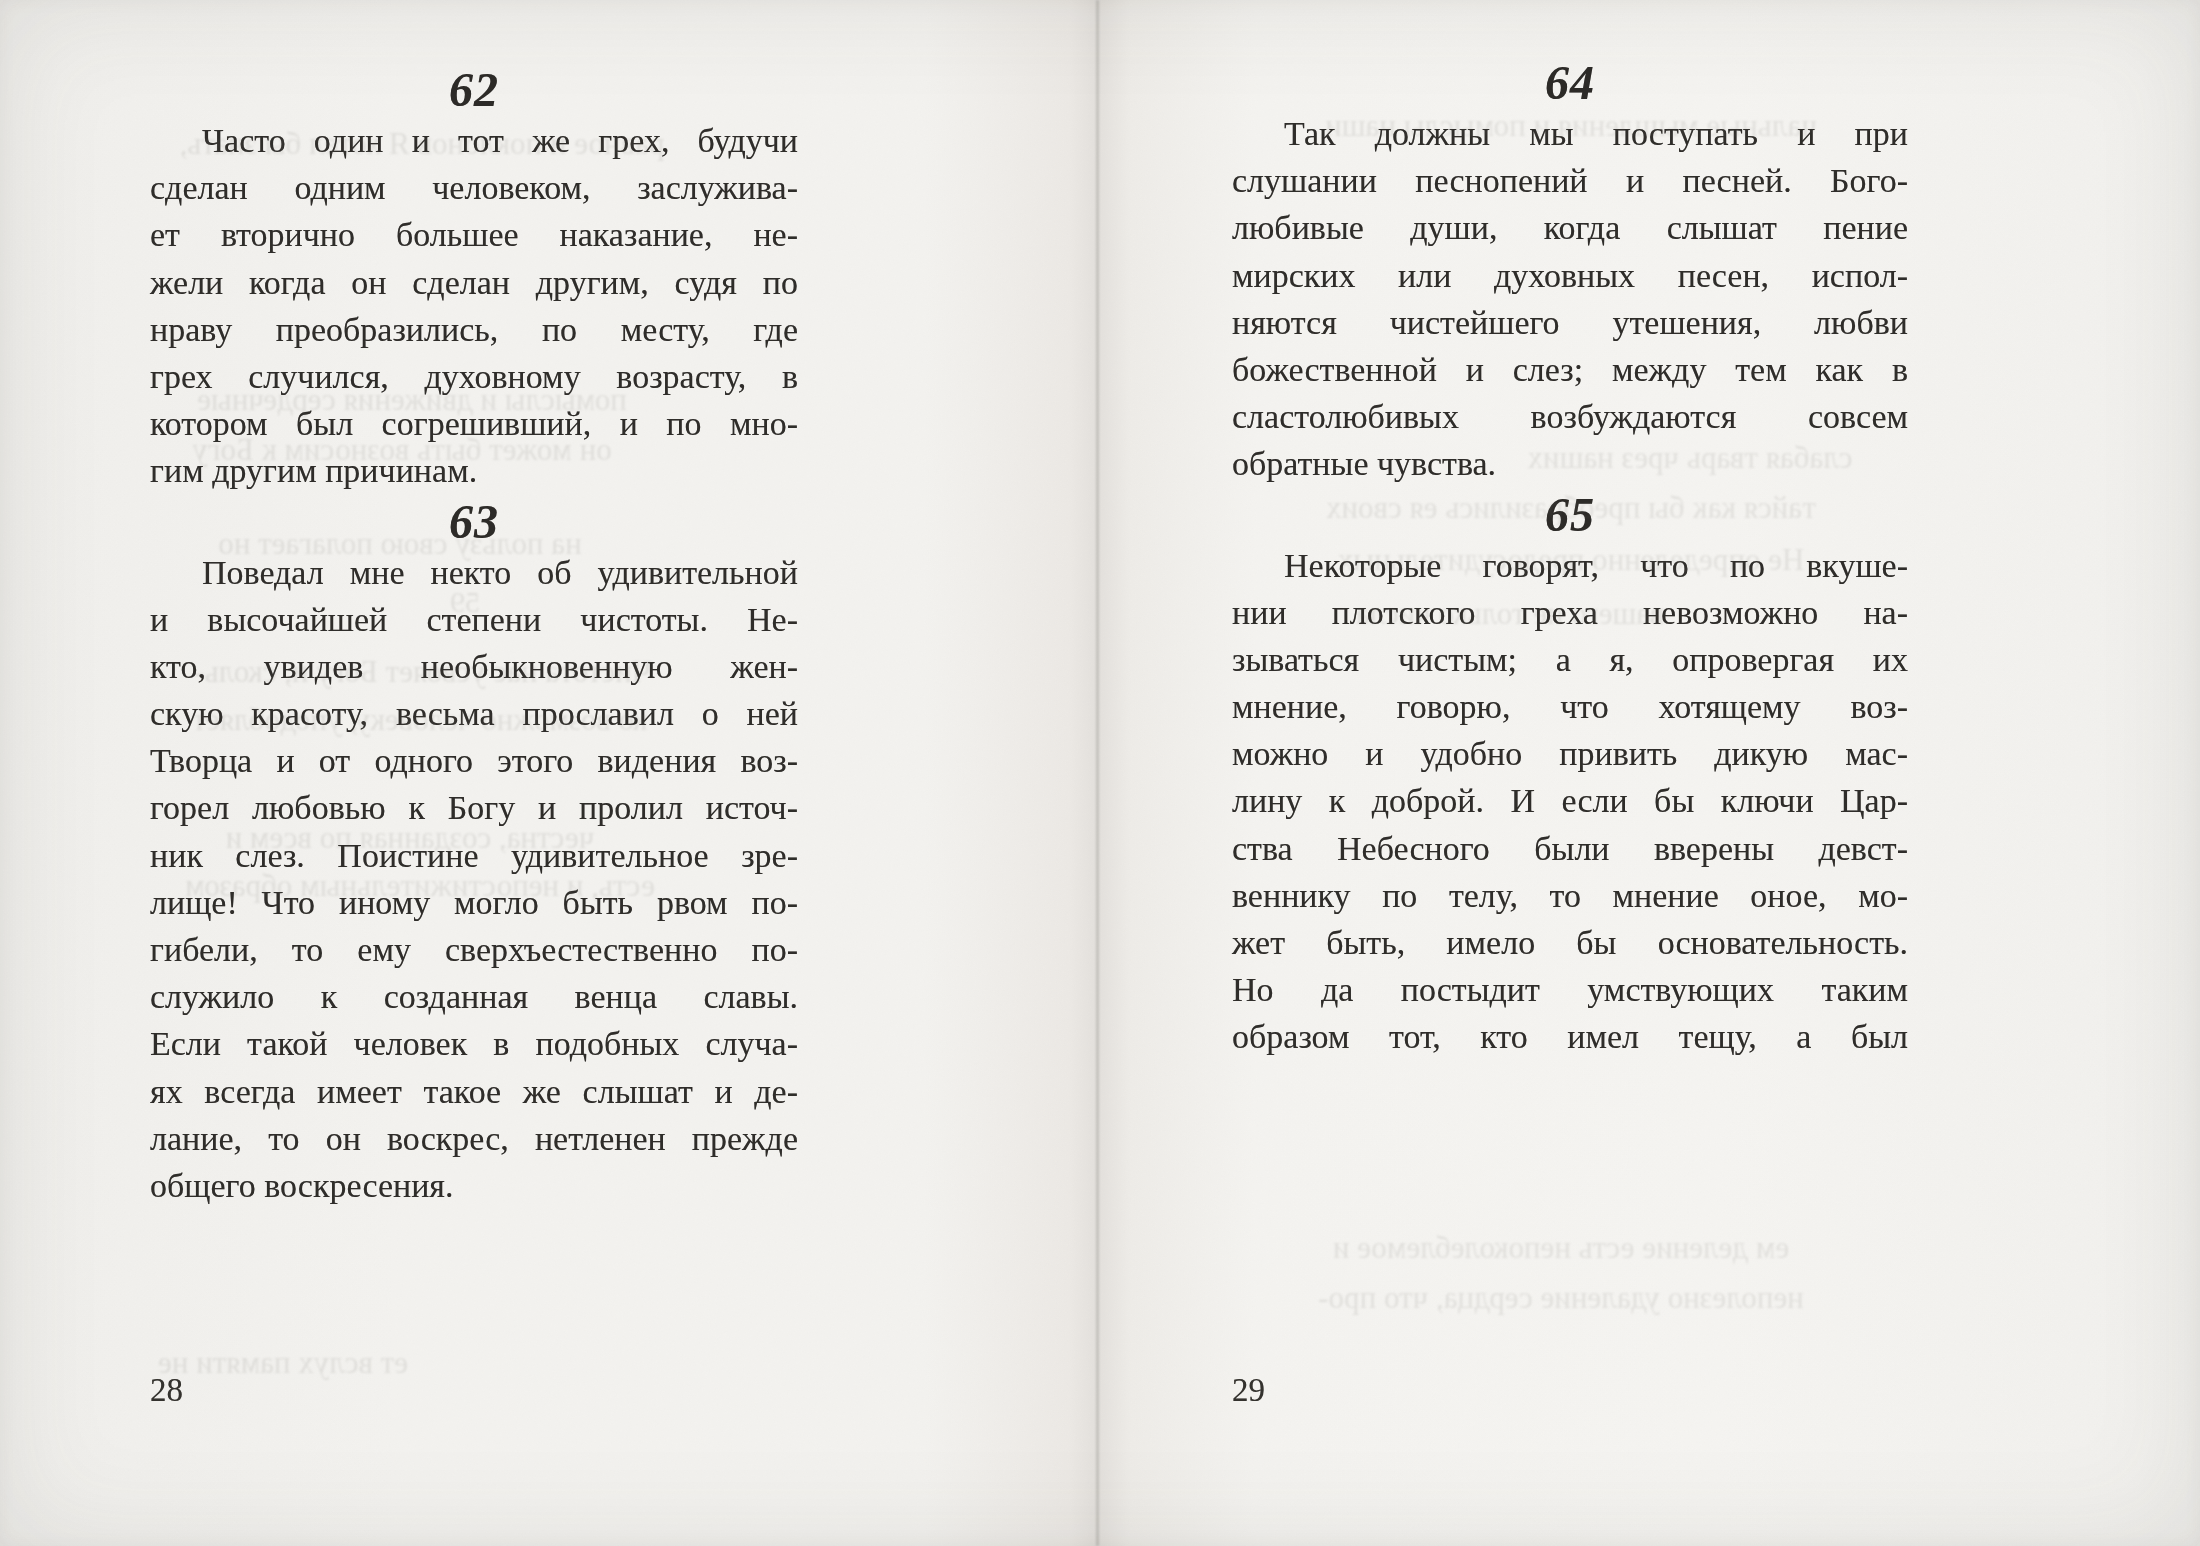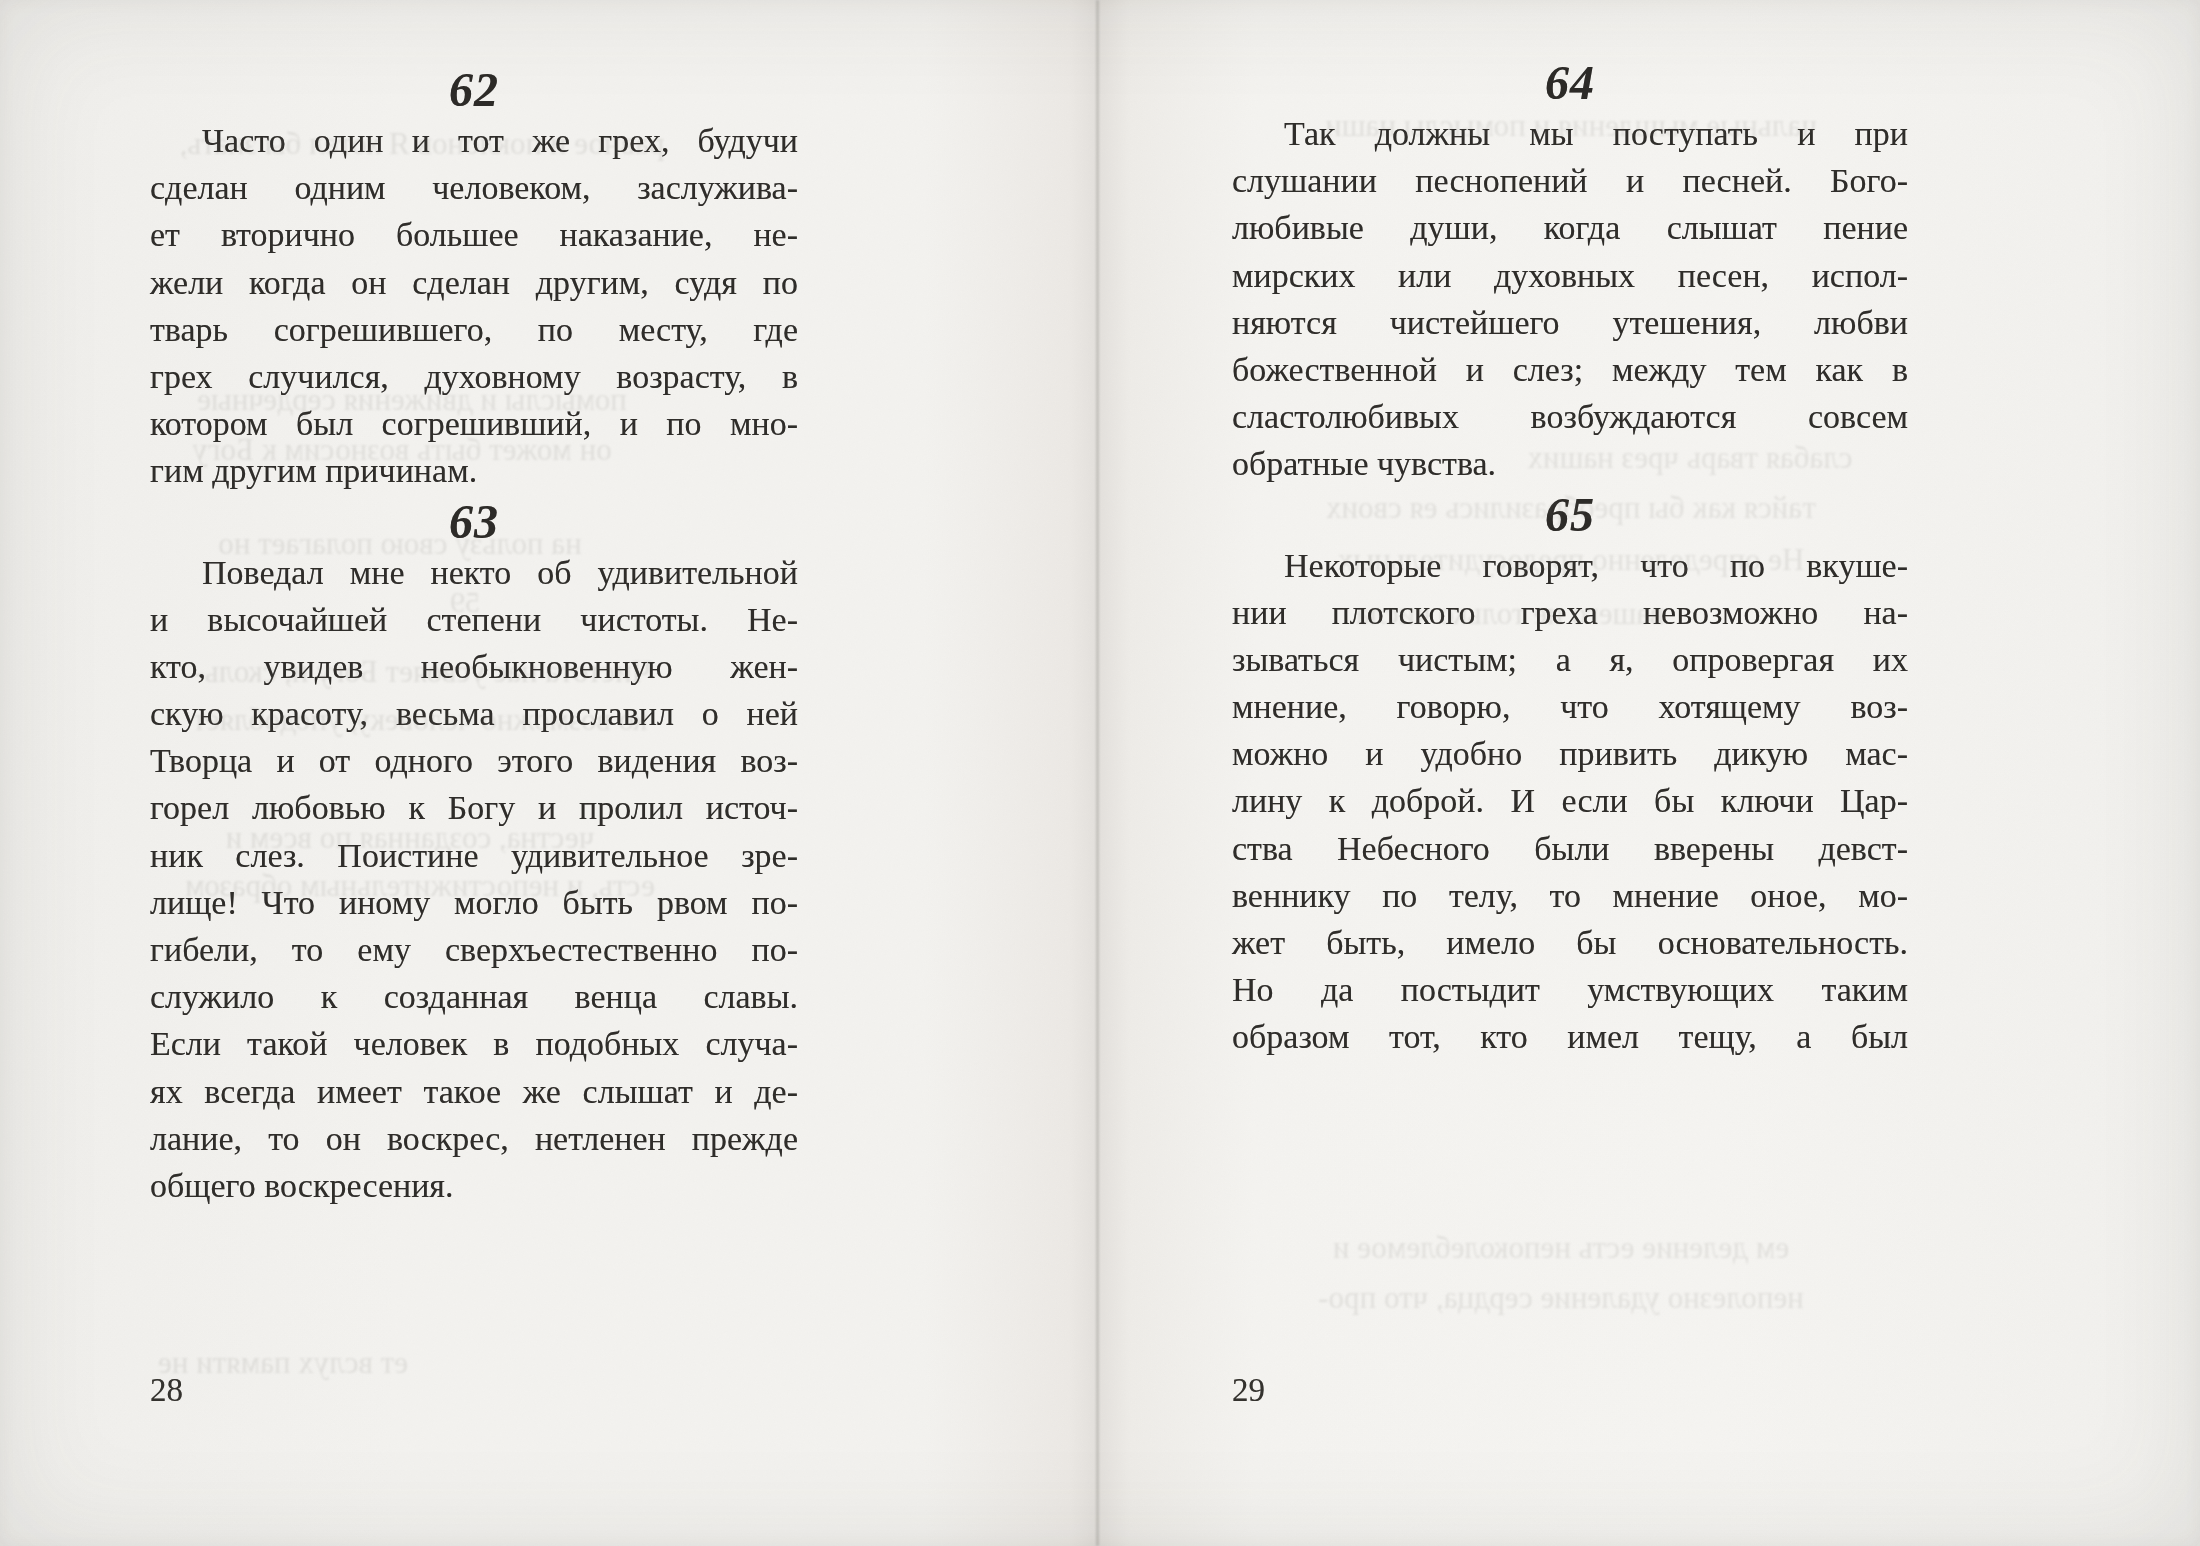--- a/index.html
+++ b/index.html
@@ -65,21 +65,21 @@
 
   <div class="page-col col-left" data-page="left">
     <div class="page-number">28</div>
   <div class="section">
         <div class="section-number">62</div>
         <div class="para">
           <div class="text-line first">Часто один и тот же грех, будучи</div>
           <div class="text-line">сделан одним человеком, заслужива-</div>
           <div class="text-line">ет вторично большее наказание, не-</div>
           <div class="text-line">жели когда он сделан другим, судя по</div>
-          <div class="text-line">тварь согрешившего, по месту, где</div>
+          <div class="text-line">нраву преобразились, по месту, где</div>
           <div class="text-line">грех случился, духовному возрасту, в</div>
           <div class="text-line">котором был согрешивший, и по мно-</div>
           <div class="text-line last">гим другим причинам.</div>
         </div>
       </div>
       <div class="section">
         <div class="section-number">63</div>
         <div class="para">
           <div class="text-line first">Поведал мне некто об удивительной</div>
           <div class="text-line">и высочайшей степени чистоты. Не-</div>

